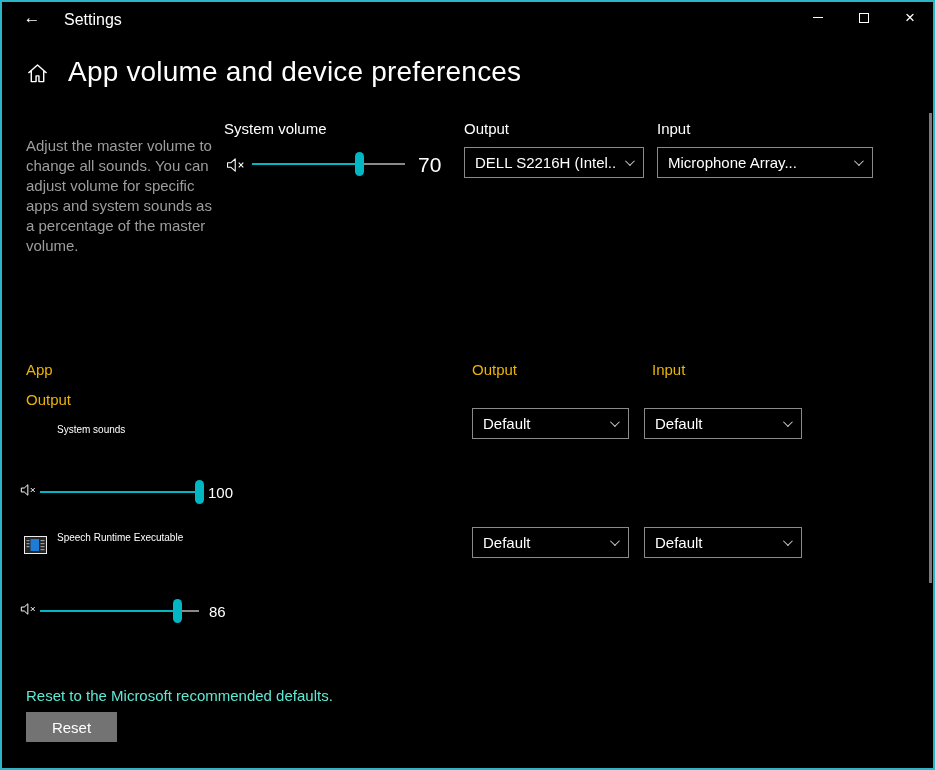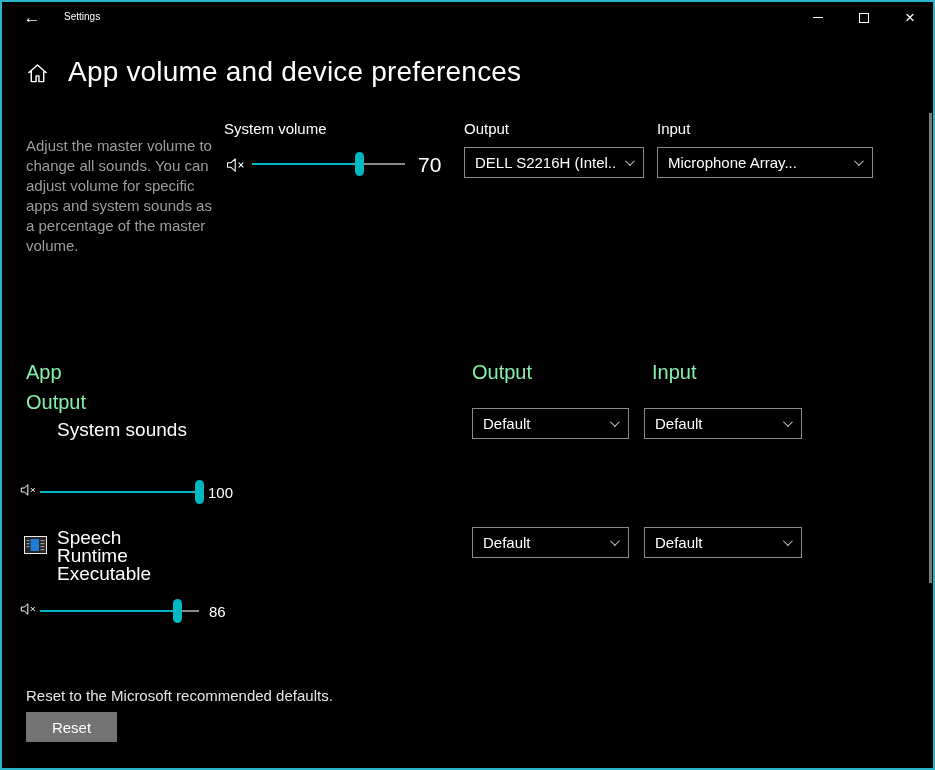--- a/index.html
+++ b/index.html
@@ -11,52 +11,52 @@
   html,body{background:#000;}
   body{font-family:"Liberation Sans","DejaVu Sans",sans-serif;color:#fff;}
   .window{
     position:relative;width:935px;height:770px;background:#000;
     border:2px solid var(--window-border);overflow:hidden;
   }
   
   .titlebar{position:absolute;left:0;top:0;width:100%;height:32px;}
   .back-btn{position:absolute;left:10px;top:2px;width:40px;height:28px;
     display:flex;align-items:center;justify-content:center;font-size:17px;color:#fff;cursor:pointer;}
-  .app-title{position:absolute;left:62px;top:9px;font-size:10px;color:#fff;}
+  .app-title{position:absolute;left:62px;top:9px;font-size:16px;color:#fff;}
   .caption-btns{position:absolute;right:0;top:0;display:flex;height:31px;}
   .cap-btn{width:46px;height:31px;display:flex;align-items:center;justify-content:center;color:#fff;cursor:pointer;}
   .min-glyph{width:10px;height:0;border-top:1px solid #fff;display:block;}
   .max-glyph{width:10px;height:10px;border:1px solid #fff;display:block;}
   .close-glyph{font-size:17px;line-height:1;font-weight:400;}
   
   .home-icon{position:absolute;left:24px;top:61px;}
   .page-title{position:absolute;left:66px;top:54px;font-size:28px;font-weight:300;letter-spacing:.2px;color:#fff;}
   
   .description{position:absolute;left:24px;top:134px;width:192px;font-size:15px;line-height:20px;color:#9d9d9d;}
   
   .field-label{position:absolute;font-size:15px;color:#fff;}
-  .col-header{position:absolute;font-size:20px;color:#86efac;}
+  .col-header{position:absolute;font-size:15px;color:#eab308;}
   
   .slider{position:absolute;height:24px;cursor:pointer;}
   .slider .track{position:absolute;left:0;right:0;top:11px;height:2px;background:var(--track-gray);}
   .slider .fill{position:absolute;left:0;top:0;height:100%;width:calc(var(--pct)*1%);background:var(--accent);}
   .slider .thumb{position:absolute;top:0;left:calc(var(--pct)*1% - 4px);width:9px;height:24px;border-radius:4.5px;background:var(--accent);}
   .slider-value{position:absolute;color:#fff;}
   .mute-icon{position:absolute;}
   
   .dropdown{position:absolute;height:31px;border:1px solid #8a8a8a;background:#000;
     display:flex;align-items:center;justify-content:space-between;padding:0 11px 0 10px;cursor:pointer;}
   .dropdown .dd-text{font-size:15px;color:#fff;white-space:nowrap;overflow:hidden;}
   .chevron{width:7px;height:7px;border-right:1.4px solid #c8c8c8;border-bottom:1.4px solid #c8c8c8;
     transform:rotate(45deg) translateY(-2px);flex:none;margin-left:8px;}
   
-  .row-name{position:absolute;font-size:19px;line-height:18px;color:#fff;}
+  .row-name{position:absolute;font-size:10px;line-height:18px;color:#fff;}
   .app-icon{position:absolute;}
   
-  .reset-desc{position:absolute;left:24px;top:685px;font-size:15px;color:#e5e5e5;}
+  .reset-desc{position:absolute;left:24px;top:685px;font-size:15px;color:#5eead4;}
   .reset-btn{position:absolute;left:24px;top:710px;width:91px;height:30px;background:#737373;border:none;
     color:#fff;font-size:15px;font-family:inherit;cursor:pointer;}
   
   .scrollbar-thumb{position:absolute;left:927px;top:111px;width:3px;height:470px;background:#7a7a7a;}
 </style>
 </head>
 <body>
 
 <div class="window">
 

